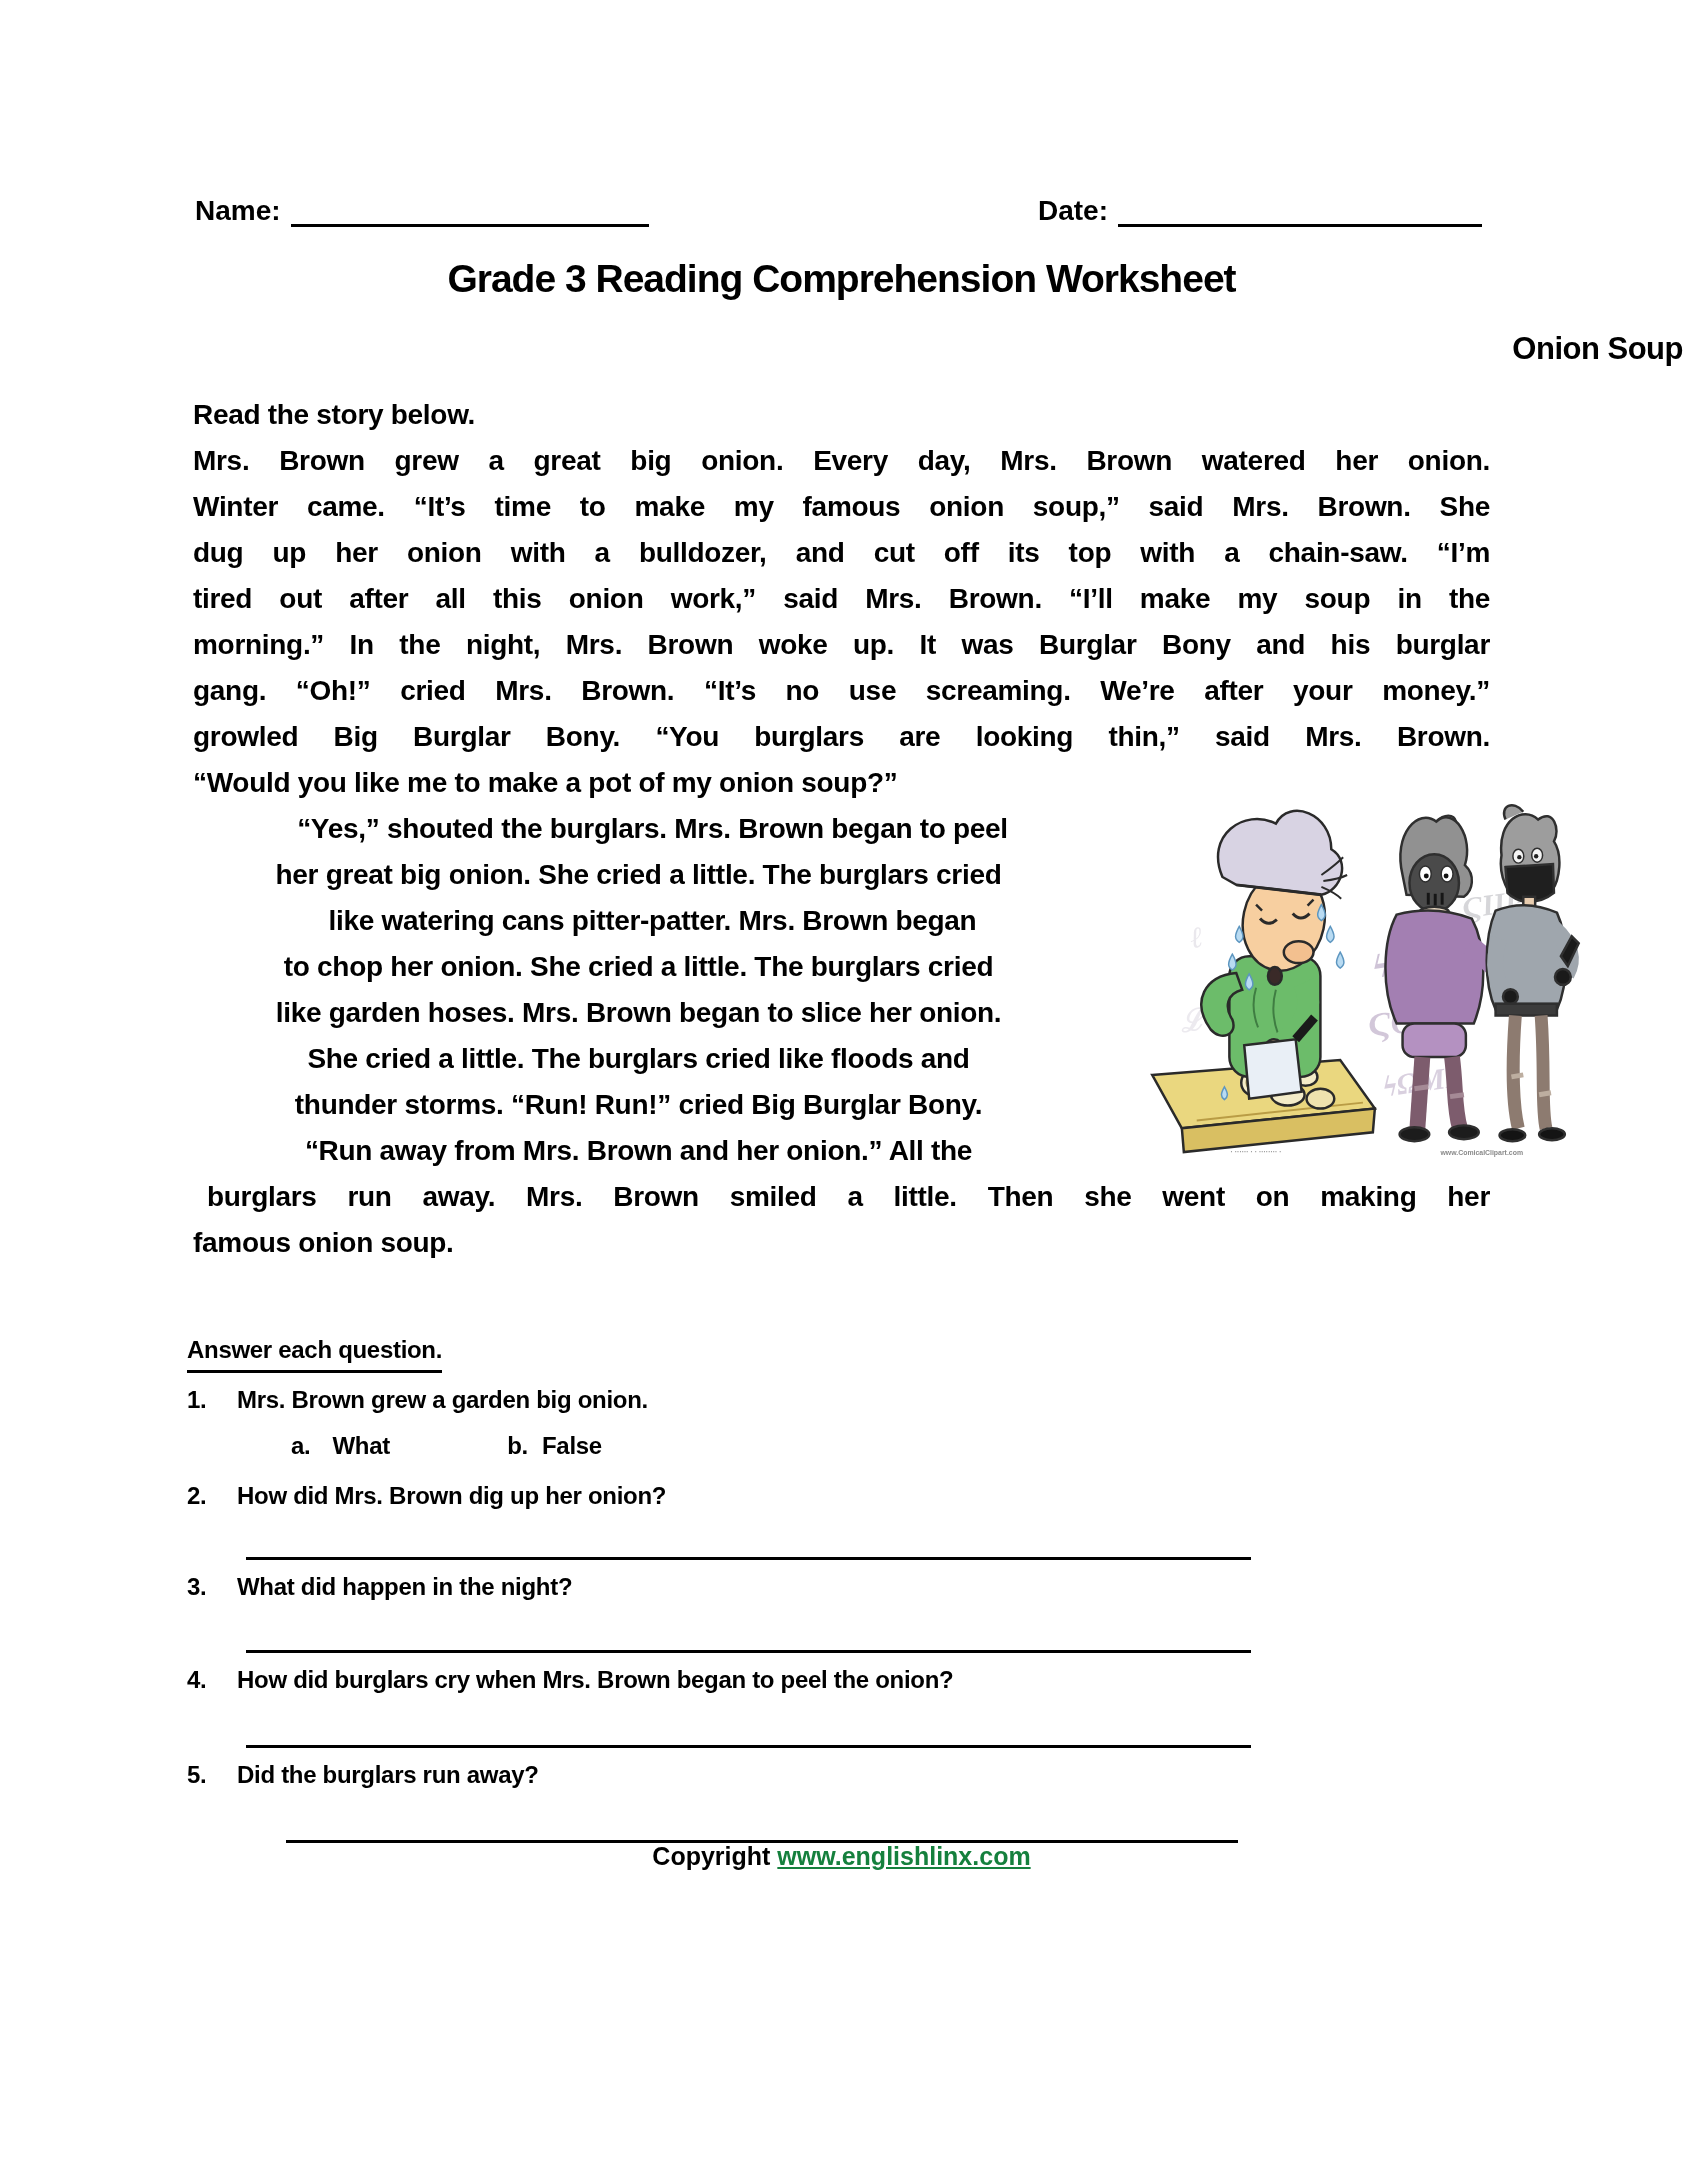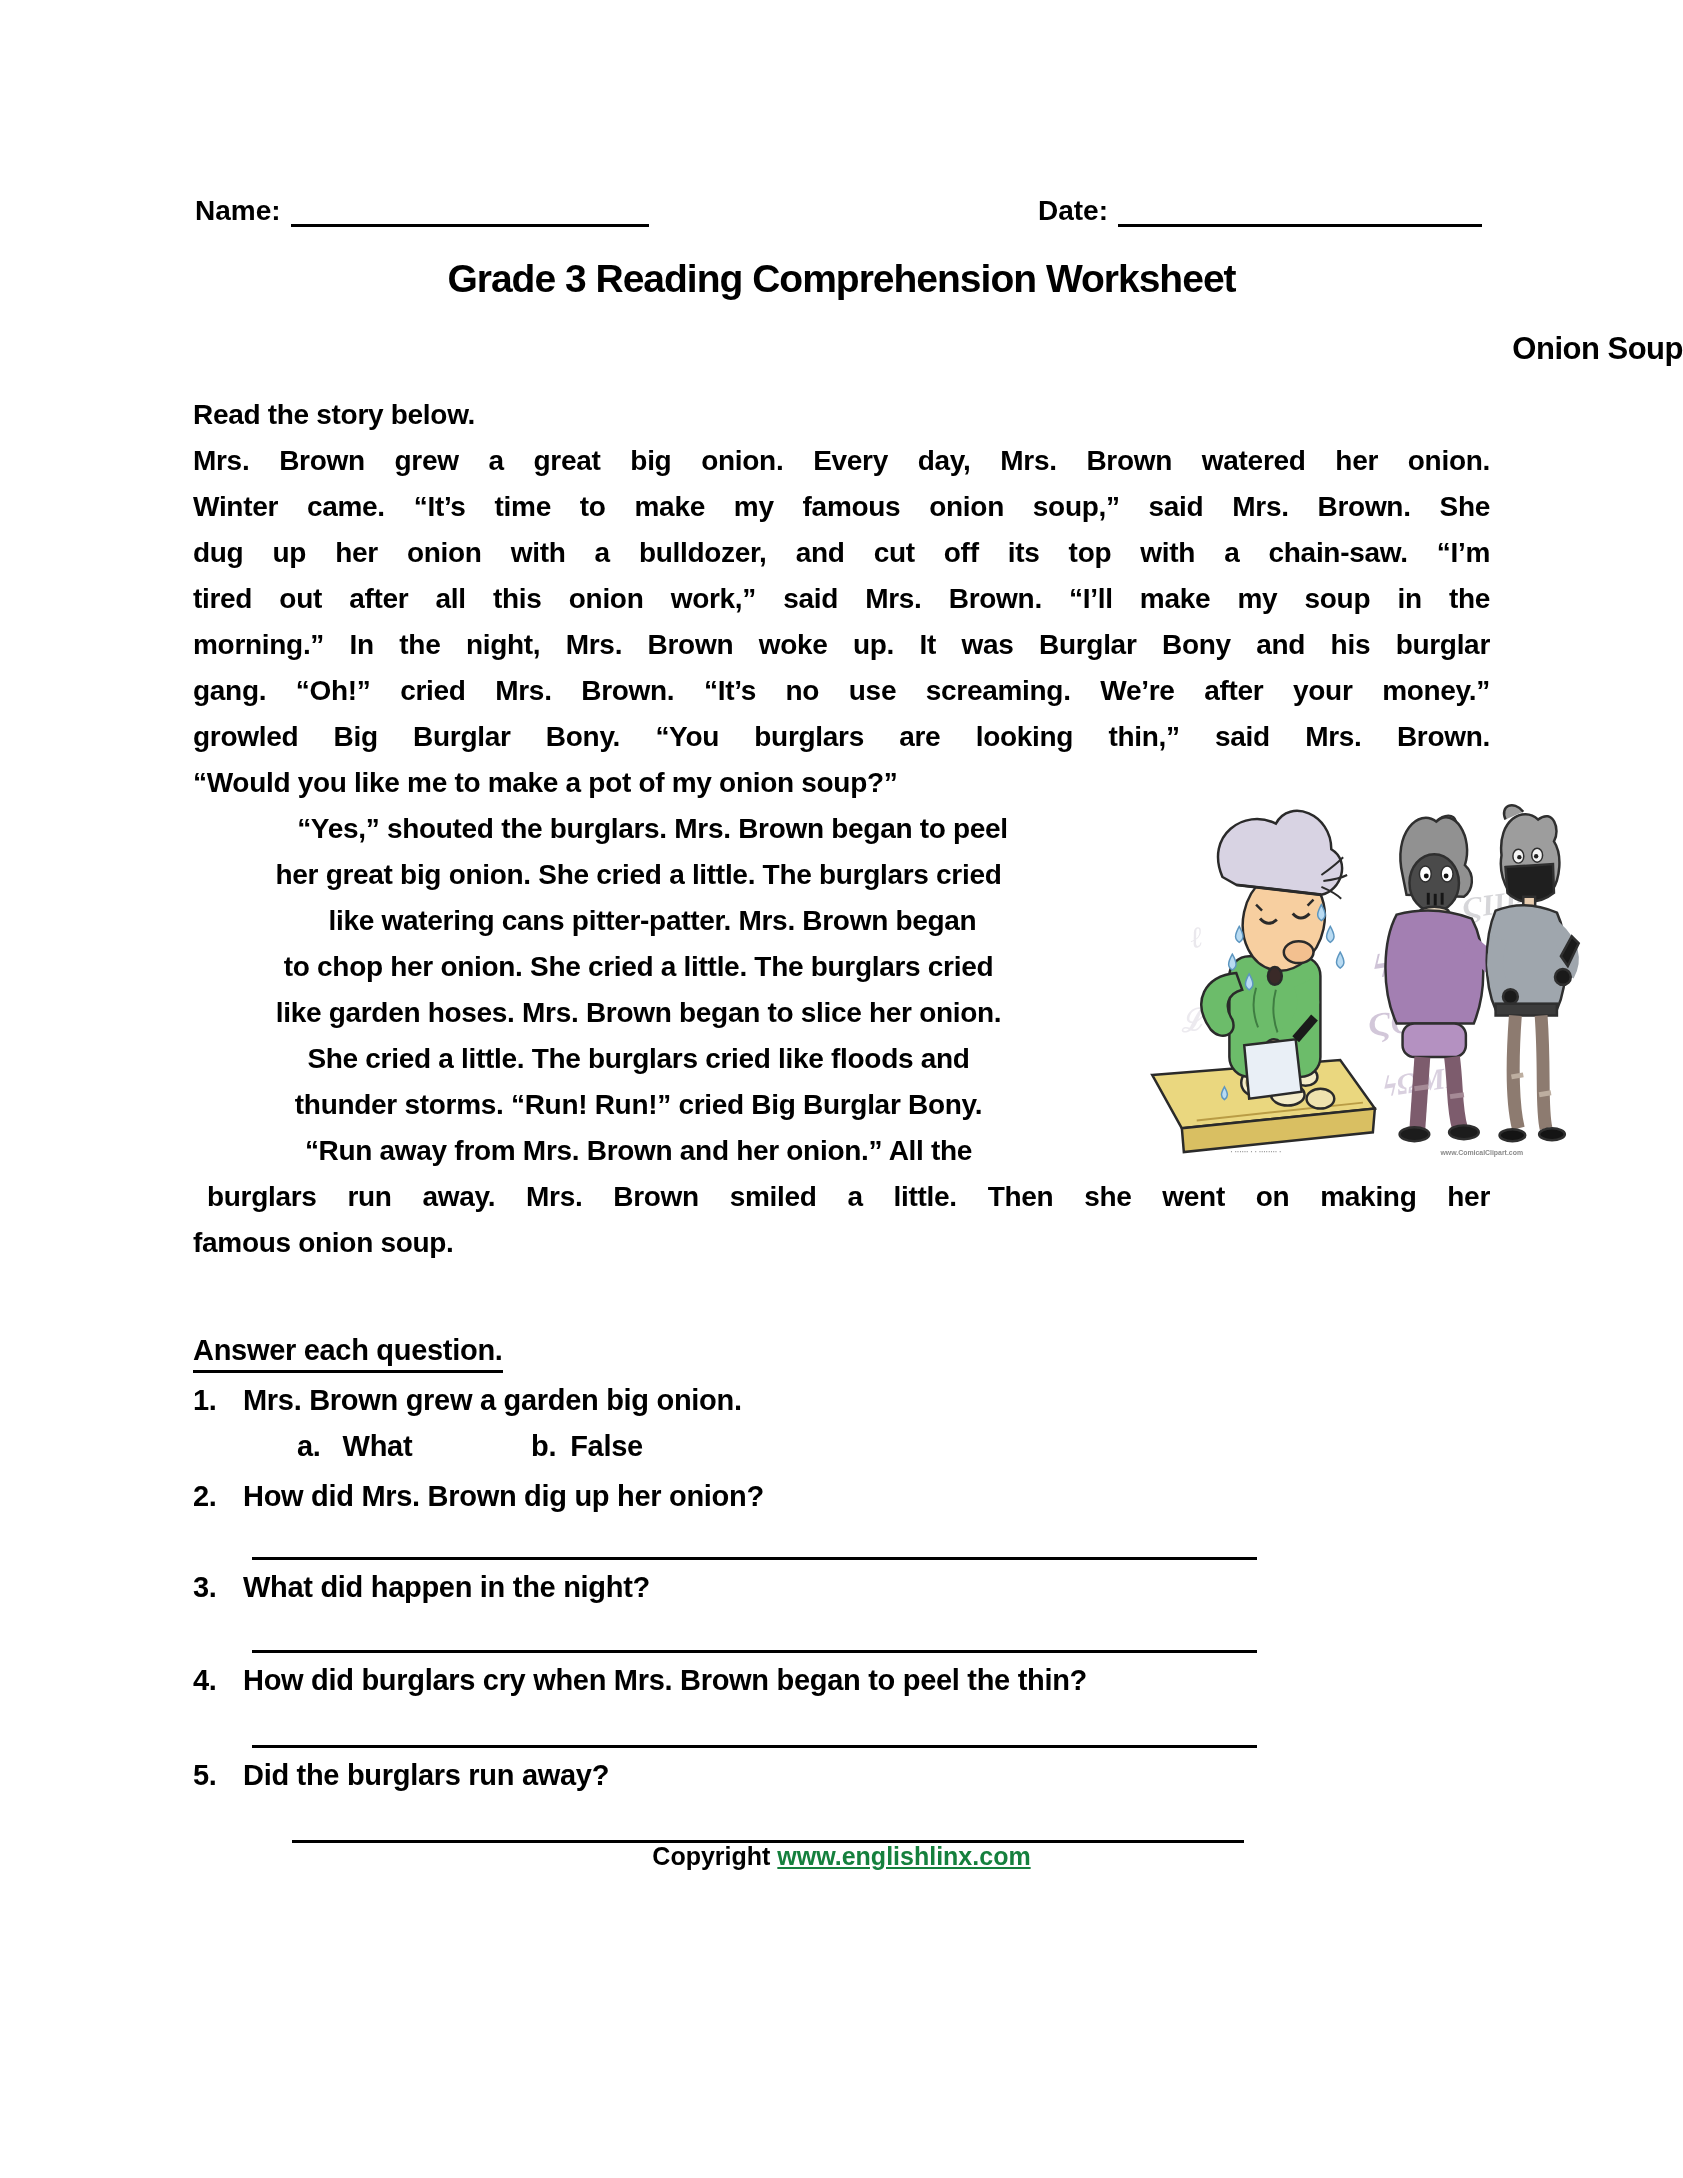--- a/index.html
+++ b/index.html
@@ -27,21 +27,21 @@
   .story { position:absolute; top:392px; left:193px; width:1297px; font-size:28px; letter-spacing:-0.3px; }
   .line  { line-height:46px; height:46px; }
   .j { text-align:justify; text-align-last:justify; }
   .n { width:891px; white-space:nowrap;text-align:center; }
   .ind { padding-left:14px; }
 
   
   .illustration { position:absolute; left:1137px; top:780px; width:446px; height:381px; }
 
   
-  .questions { position:absolute; top:1327px; left:193px; width:1297px; font-size:29px; letter-spacing:-0.3px; }
+  .questions { position:absolute; top:1327px; left:187px; width:1297px; font-size:24px; letter-spacing:-0.3px; }
   .instr-row { line-height:46px; height:46px; }
   .instr { display:inline-block; border-bottom:3px solid #000; line-height:40px; }
   .q { display:flex; line-height:46px; margin-top:4px; }
   .qnum { width:50px; flex:0 0 50px; }
   .opts { line-height:46px; height:46px; padding-left:104px; }
   .opt-a-label { margin-right:22px; }
   .opt-b-label { margin-left:111px; margin-right:14px; }
   .answer-line { border-bottom:3px solid #000; margin-left:59px; width:1005px; height:0; }
   .al1 { margin-top:38px; }
   .al2 { margin-top:40px; }
@@ -227,21 +227,21 @@
     <div class="answer-line al1"></div>
 
     <div class="q">
       <span class="qnum">3.</span>
       <span>What did happen in the night?</span>
     </div>
     <div class="answer-line al2"></div>
 
     <div class="q">
       <span class="qnum">4.</span>
-      <span>How did burglars cry when Mrs. Brown began to peel the thin?</span>
+      <span>How did burglars cry when Mrs. Brown began to peel the onion?</span>
     </div>
     <div class="answer-line al3"></div>
 
     <div class="q">
       <span class="qnum">5.</span>
       <span>Did the burglars run away?</span>
     </div>
     <div class="answer-line al4"></div>
   </div>
 

